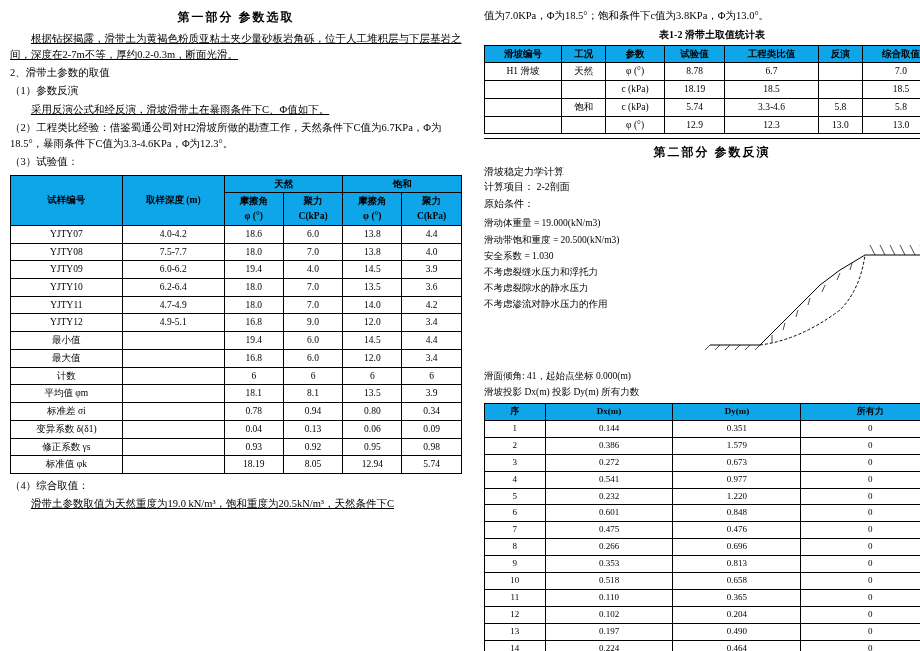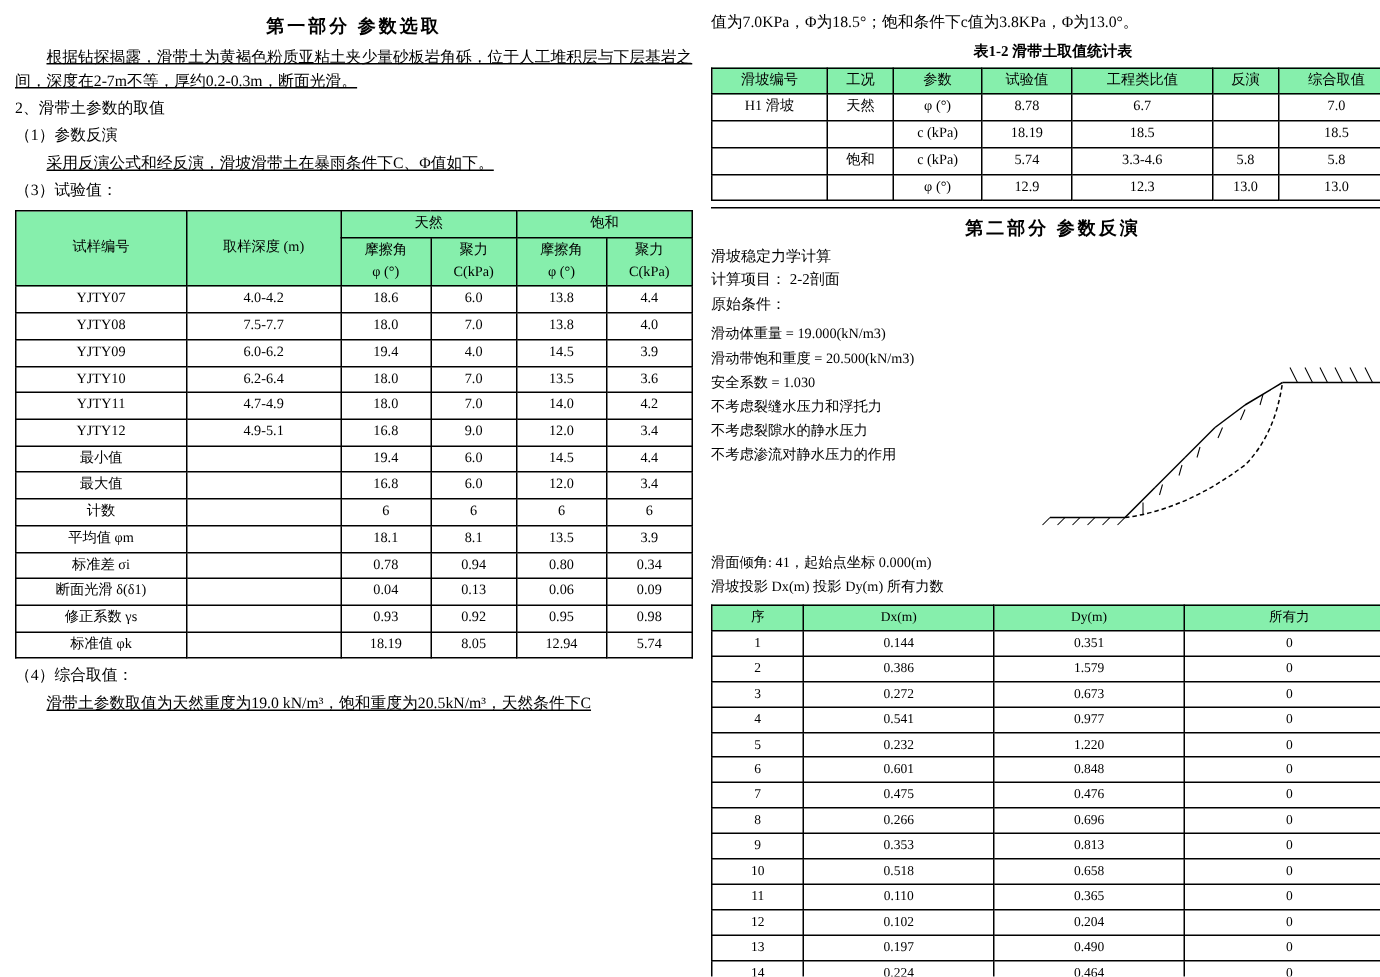--- a/index.html
+++ b/index.html
@@ -12,21 +12,21 @@
       height: 651px;
       overflow: hidden;
       display: flex;
     }
 
     .page-container {
       display: flex;
       width: 920px;
       height: 651px;
       padding: 8px 10px;
-      gap: 0;
+      gap: 10px;
     }
 
     .left-panel {
       width: 460px;
       flex-shrink: 0;
       padding-right: 8px;
       font-size: 10.5px;
       line-height: 1.55;
     }
 
@@ -67,22 +67,22 @@
     }
 
     table th, table td {
       border: 1px solid #000;
       padding: 1px 3px;
       text-align: center;
       vertical-align: middle;
     }
 
     table th {
-      background: #86efac;
-      font-weight: normal;
+      background: #0ea5e9;
+      font-weight: bold;
     }
 
     .table-caption {
       text-align: center;
       font-weight: bold;
       font-size: 10px;
       margin: 3px 0 1px 0;
     }
 
     
@@ -154,20 +154,21 @@
 <div class="page-container">
 
   <div class="left-panel">
     <div class="section-title">第一部分  参数选取</div>
 
     <p class="text-block">根据钻探揭露，滑带土为黄褐色粉质亚粘土夹少量砂板岩角砾，位于人工堆积层与下层基岩之间，深度在2-7m不等，厚约0.2-0.3m，断面光滑。</p>
 
     <p class="no-indent">2、滑带土参数的取值</p>
     <p class="no-indent">（1）参数反演</p>
     <p class="text-block">采用反演公式和经反演，滑坡滑带土在暴雨条件下C、Φ值如下。</p>
+    <p class="no-indent">（2）工程类比经验：借鉴蜀通公司对H2滑坡所做的勘查工作，天然条件下C值为6.7KPa，Φ为18.5°，暴雨条件下C值为3.3-4.6KPa，Φ为12.3°。</p>
     <p class="no-indent">（3）试验值：</p>
 
     <table>
       <thead>
         <tr>
           <th rowspan="2">试样编号</th>
           <th rowspan="2">取样深度 (m)</th>
           <th colspan="2">天然</th>
           <th colspan="2">饱和</th>
         </tr>
@@ -261,21 +262,21 @@
           </tr>
           <tr>
             <td>标准差 σi</td>
             <td></td>
             <td>0.78</td>
             <td>0.94</td>
             <td>0.80</td>
             <td>0.34</td>
           </tr>
           <tr>
-            <td>断面光滑 δ(δ1)</td>
+            <td>变异系数 δ(δ1)</td>
             <td></td>
             <td>0.04</td>
             <td>0.13</td>
             <td>0.06</td>
             <td>0.09</td>
           </tr>
           <tr>
             <td>修正系数 γs</td>
             <td></td>
             <td>0.93</td>

